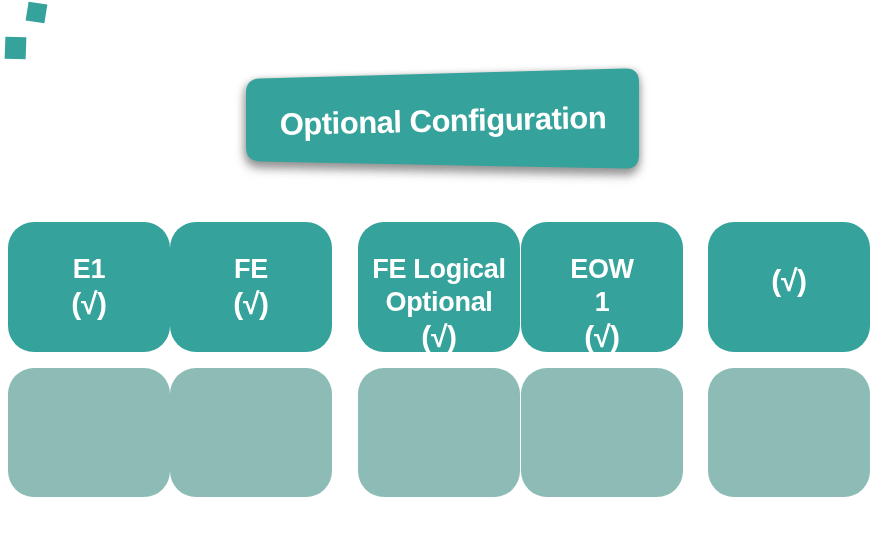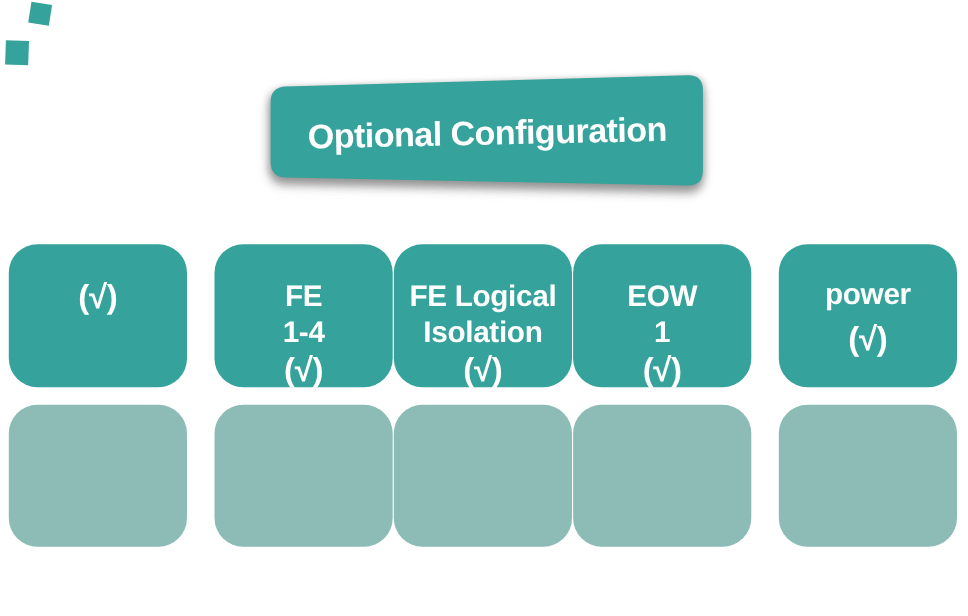--- a/index.html
+++ b/index.html
@@ -33,21 +33,21 @@
     color:var(--text-on-teal,#fff);text-align:center;
     padding-top:31px;font-weight:bold;font-size:27px;letter-spacing:-0.3px;
   }
   .card.bottom{
     top:368px;height:129px;background:var(--light-teal,#8DBCB6);
   }
   .card .l1,.card .l2{line-height:33px;white-space:nowrap;}
   .card .chk{font-size:30px;line-height:36px;}
   .card.c5 .l1,.card.c5 .l2{line-height:28px;}
   .card.c5 .chk{margin-top:10px;}
-  .col0{left:8px;}.col1{left:195px;}.col2{left:358px;}.col3{left:521px;}.col4{left:708px;}
+  .col0{left:8px;}.col1{left:170px;}.col2{left:358px;}.col3{left:521px;}.col4{left:708px;}
 </style>
 </head>
 <body>
 
 <div class="stage" style="--teal: #35A39B; --light-teal: #8DBCB6; --text-on-teal: #FFFFFF; background: rgb(255, 255, 255);">
 
   <div class="sq sq1"></div>
   <div class="sq sq2"></div>
 
   <svg class="banner" width="880" height="560" viewBox="0 0 880 560">
@@ -57,39 +57,38 @@
          Q 639,68 639,82
          L 639,155
          Q 639,169 625,168.6
          L 260,161.4
          Q 246,161 246,147
          Z"></path>
     <text class="banner-title" x="443" y="121" text-anchor="middle" dominant-baseline="central" transform="rotate(-1.2 443 121)">Optional Configuration</text>
   </svg>
 
   <div class="card top col0">
+    <div class="l1">E1</div>
     <div class="chk">(√)</div>
   </div>
   <div class="card top col1">
     <div class="l1">FE</div>
-    <div class="l2">1-4</div>
     <div class="chk">(√)</div>
   </div>
   <div class="card top col2">
     <div class="l1">FE Logical</div>
-    <div class="l2">Isolation</div>
+    <div class="l2">Optional</div>
     <div class="chk">(√)</div>
   </div>
   <div class="card top col3">
     <div class="l1">EOW</div>
     <div class="l2">1</div>
     <div class="chk">(√)</div>
   </div>
   <div class="card top c5 col4">
-    <div class="l1">power</div>
     <div class="chk">(√)</div>
   </div>
 
   <div class="card bottom col0"></div>
   <div class="card bottom col1"></div>
   <div class="card bottom col2"></div>
   <div class="card bottom col3"></div>
   <div class="card bottom col4"></div>
 
 </div>

